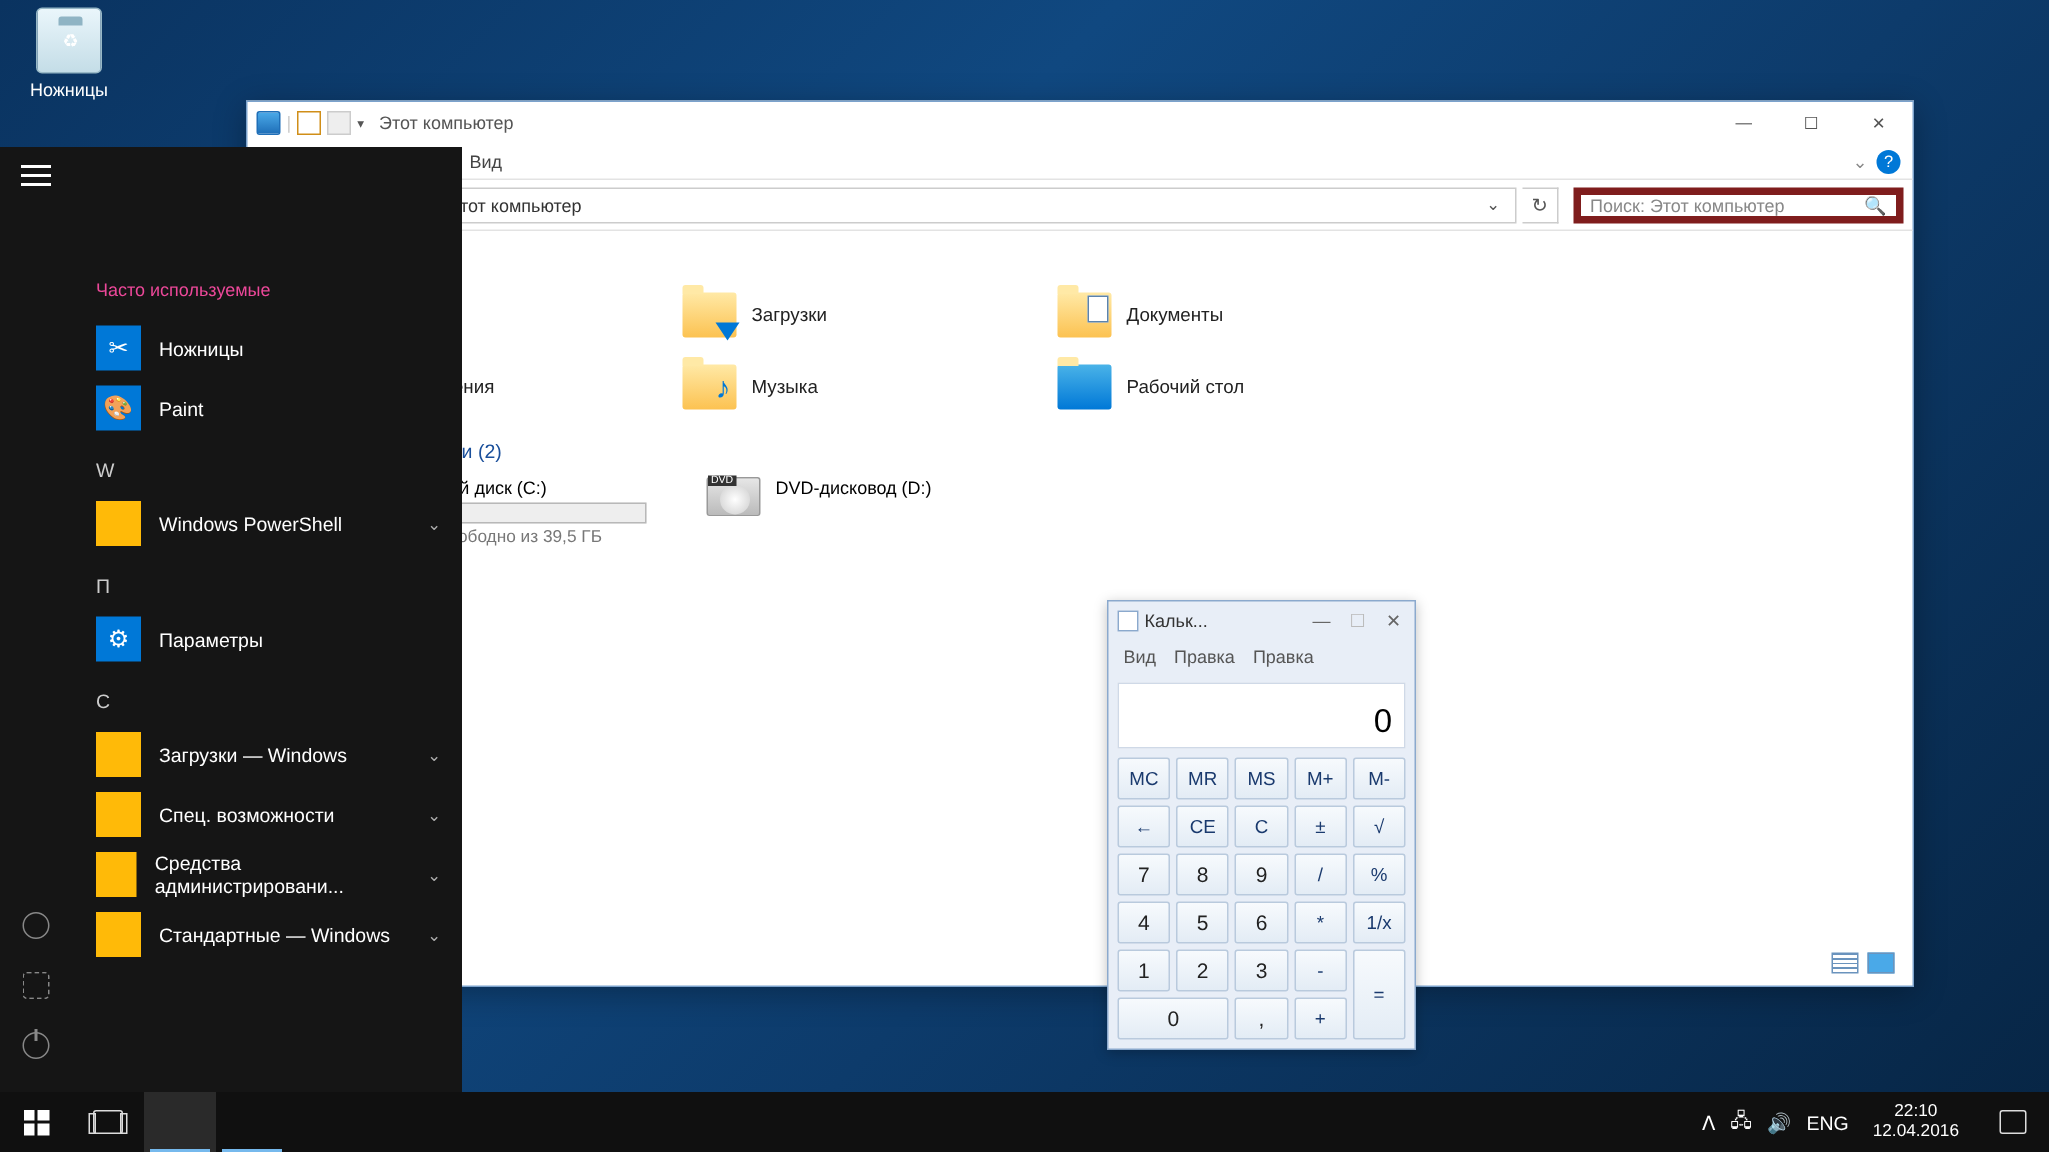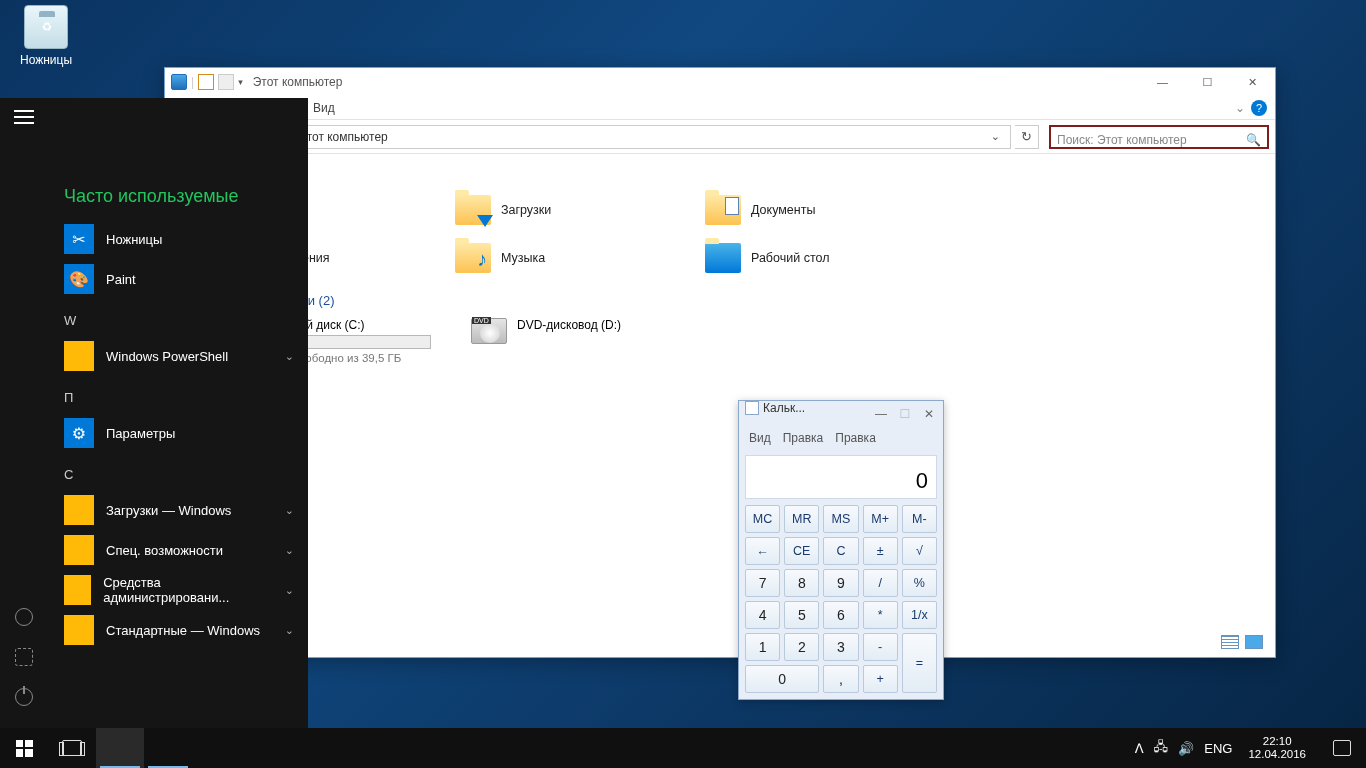--- a/index.html
+++ b/index.html
@@ -22,21 +22,21 @@
 .exp-winctrl div{width:45px;height:28px;display:flex;align-items:center;justify-content:center;font-size:11px;color:#555;cursor:pointer}
 .exp-ribbon{height:24px;border-bottom:1px solid #e3e3e3;display:flex;align-items:center;padding:0 8px;font-size:12px;color:#444}
 .exp-ribbon .tab{padding:0 10px;margin-left:130px;cursor:pointer}
 .rib-help{margin-left:auto;display:flex;align-items:center;gap:6px}
 .rib-help .chev{color:#888;font-size:12px}
 .rib-help .q{width:16px;height:16px;border-radius:50%;background:#0078d7;color:#fff;display:flex;align-items:center;justify-content:center;font-size:11px}
 .exp-address{height:34px;border-bottom:1px solid #e3e3e3;display:flex;align-items:center;padding:0 6px;gap:4px}
 .addr-field{flex:0 0 720px;height:24px;border:1px solid #ccc;display:flex;align-items:center;padding:0 6px;font-size:12px;color:#333;margin-left:120px}
 .addr-field .chev{margin-left:auto;color:#555;font-size:11px;padding:0 4px}
 .refresh{width:24px;height:24px;border:1px solid #ccc;border-left:none;display:flex;align-items:center;justify-content:center;color:#555;font-size:13px}
-.search-field{margin-left:6px;flex:1;height:24px;border:2px solid #7f1d1d;display:flex;align-items:flex-end;padding:0 6px;font-size:12px;color:#888}
+.search-field{margin-left:6px;flex:1;height:24px;border:5px solid #7f1d1d;display:flex;align-items:flex-start;padding:0 6px;font-size:12px;color:#888}
 .search-field .mag{margin-left:auto;color:#555}
 .exp-body{position:relative;height:calc(100% - 28px - 24px - 34px);overflow:hidden;padding:10px 18px}
 .group-header{font-size:13px;color:#1a4f9b;margin:6px 0 10px;display:flex;align-items:center;gap:6px;cursor:pointer}
 .group-header .caret{font-size:11px;color:#555}
 .folders-grid{display:grid;grid-template-columns:repeat(3,250px);margin-left:22px;row-gap:18px;margin-bottom:20px}
 .folder-item{display:flex;align-items:center;gap:10px;font-size:12.5px;color:#222;cursor:pointer}
 .folder-icon{width:36px;height:30px;background:linear-gradient(#ffe9a6,#fcc251);border-radius:2px;position:relative}
 .folder-icon:before{content:"";position:absolute;top:-5px;left:0;width:14px;height:6px;background:#ffe9a6;border-radius:2px 2px 0 0}
 .folder-icon.downloads:after{content:"";position:absolute;right:-2px;bottom:-2px;width:0;height:0;border-left:8px solid transparent;border-right:8px solid transparent;border-top:12px solid #0078d7}
 .folder-icon.desktop{background:linear-gradient(#4ab3e8,#0078d7)}
@@ -51,21 +51,21 @@
 .drive-icon.dvd:before{content:"";position:absolute;top:4px;left:8px;width:20px;height:20px;border-radius:50%;background:radial-gradient(#fff,#ccc)}
 .drive-icon.dvd:after{content:"DVD";position:absolute;top:-2px;left:0;font-size:7px;background:#333;color:#fff;padding:0 2px}
 .drive-info{display:flex;flex-direction:column;gap:3px}
 .progress{width:180px;height:14px;border:1px solid #b8b8b8;background:#eee}
 .progress .bar{height:100%;background:#26a9e0}
 .drive-sub{color:#777;font-size:11.5px}
 .view-icons{position:absolute;right:12px;bottom:8px;display:flex;gap:6px}
 .view-icons div{width:18px;height:14px;border:1px solid #6a93bd}
 
 .calc{position:absolute;left:738px;top:400px;width:206px;background:#e8eef7;border:1px solid #8ba9cd;box-shadow:0 2px 8px rgba(0,0,0,.25)}
-.calc-title{height:26px;display:flex;padding:0 6px;font-size:12px;color:#333}
+.calc-title{height:26px;display:flex;align-items:center;padding:0 6px;font-size:12px;color:#333}
 .calc-title .ico{width:14px;height:14px;background:#fff;border:1px solid #8ba9cd;margin-right:4px}
 .calc-winctrl{margin-left:auto;display:flex;gap:8px;align-items:center}
 .calc-winctrl span{font-size:12px;color:#666;cursor:pointer;width:16px;text-align:center}
 .calc-winctrl .mx{color:#bbb}
 .calc-menu{display:flex;gap:12px;padding:4px 10px;font-size:12px;color:#555}
 .calc-menu span{cursor:pointer}
 .calc-body{padding:6px}
 .calc-display{height:44px;background:#fff;border:1px solid #cfd9e7;text-align:right;padding:4px 8px;font-size:22px;display:flex;align-items:flex-end;justify-content:flex-end;margin-bottom:6px}
 .calc-grid{display:grid;grid-template-columns:repeat(5,1fr);gap:4px}
 .calc-btn{height:28px;background:linear-gradient(#f7fafd,#e3ecf5);border:1px solid #b9cadd;font-size:12.5px;color:#1a3a6e;display:flex;align-items:center;justify-content:center;cursor:pointer;border-radius:2px}
@@ -76,21 +76,21 @@
 .startmenu{position:absolute;left:0;bottom:40px;width:308px;height:630px;background:#151515;color:#fff;display:flex}
 .sm-rail{width:48px;background:#151515;display:flex;flex-direction:column;align-items:center;padding:12px 0}
 .sm-rail .hamburger{width:20px;height:14px;border-top:2px solid #fff;border-bottom:2px solid #fff;position:relative;cursor:pointer}
 .sm-rail .hamburger:before{content:"";position:absolute;top:4px;left:0;width:100%;height:2px;background:#fff}
 .sm-rail .bottom-icons{margin-top:auto;display:flex;flex-direction:column;gap:22px;align-items:center;padding-bottom:10px}
 .rail-icon{width:18px;height:18px;border:1.5px solid #888;border-radius:50%;cursor:pointer}
 .rail-icon.gear{border-radius:3px;border-style:dashed}
 .rail-icon.power{position:relative}
 .rail-icon.power:before{content:"";position:absolute;top:-3px;left:7px;width:2px;height:8px;background:#888}
 .sm-list{flex:1;overflow:hidden;padding:88px 0 0 16px;font-size:13px}
-.sm-header{font-size:18px;color:#22c55e;margin-bottom:12px}
+.sm-header{font-size:12px;color:#ec4899;margin-bottom:12px}
 .sm-item{display:flex;align-items:center;gap:12px;padding:5px 0;cursor:pointer;position:relative}
 .sm-item .chev{margin-left:auto;margin-right:14px;font-size:11px;color:#aaa}
 .sm-letter{font-size:13px;color:#ccc;margin:14px 0 8px}
 .sm-ico{width:30px;height:30px;display:flex;align-items:center;justify-content:center;font-size:16px}
 .sm-ico.folder{background:#ffba08}
 .sm-ico.blue{background:#0078d7}
 .sm-ico.settings{background:#0078d7}
 
 .taskbar{position:absolute;left:0;bottom:0;width:100%;height:40px;background:#101010;display:flex;align-items:center;color:#fff;font-size:12px}
 .tb-start{width:48px;height:100%;display:flex;align-items:center;justify-content:center;cursor:pointer}

